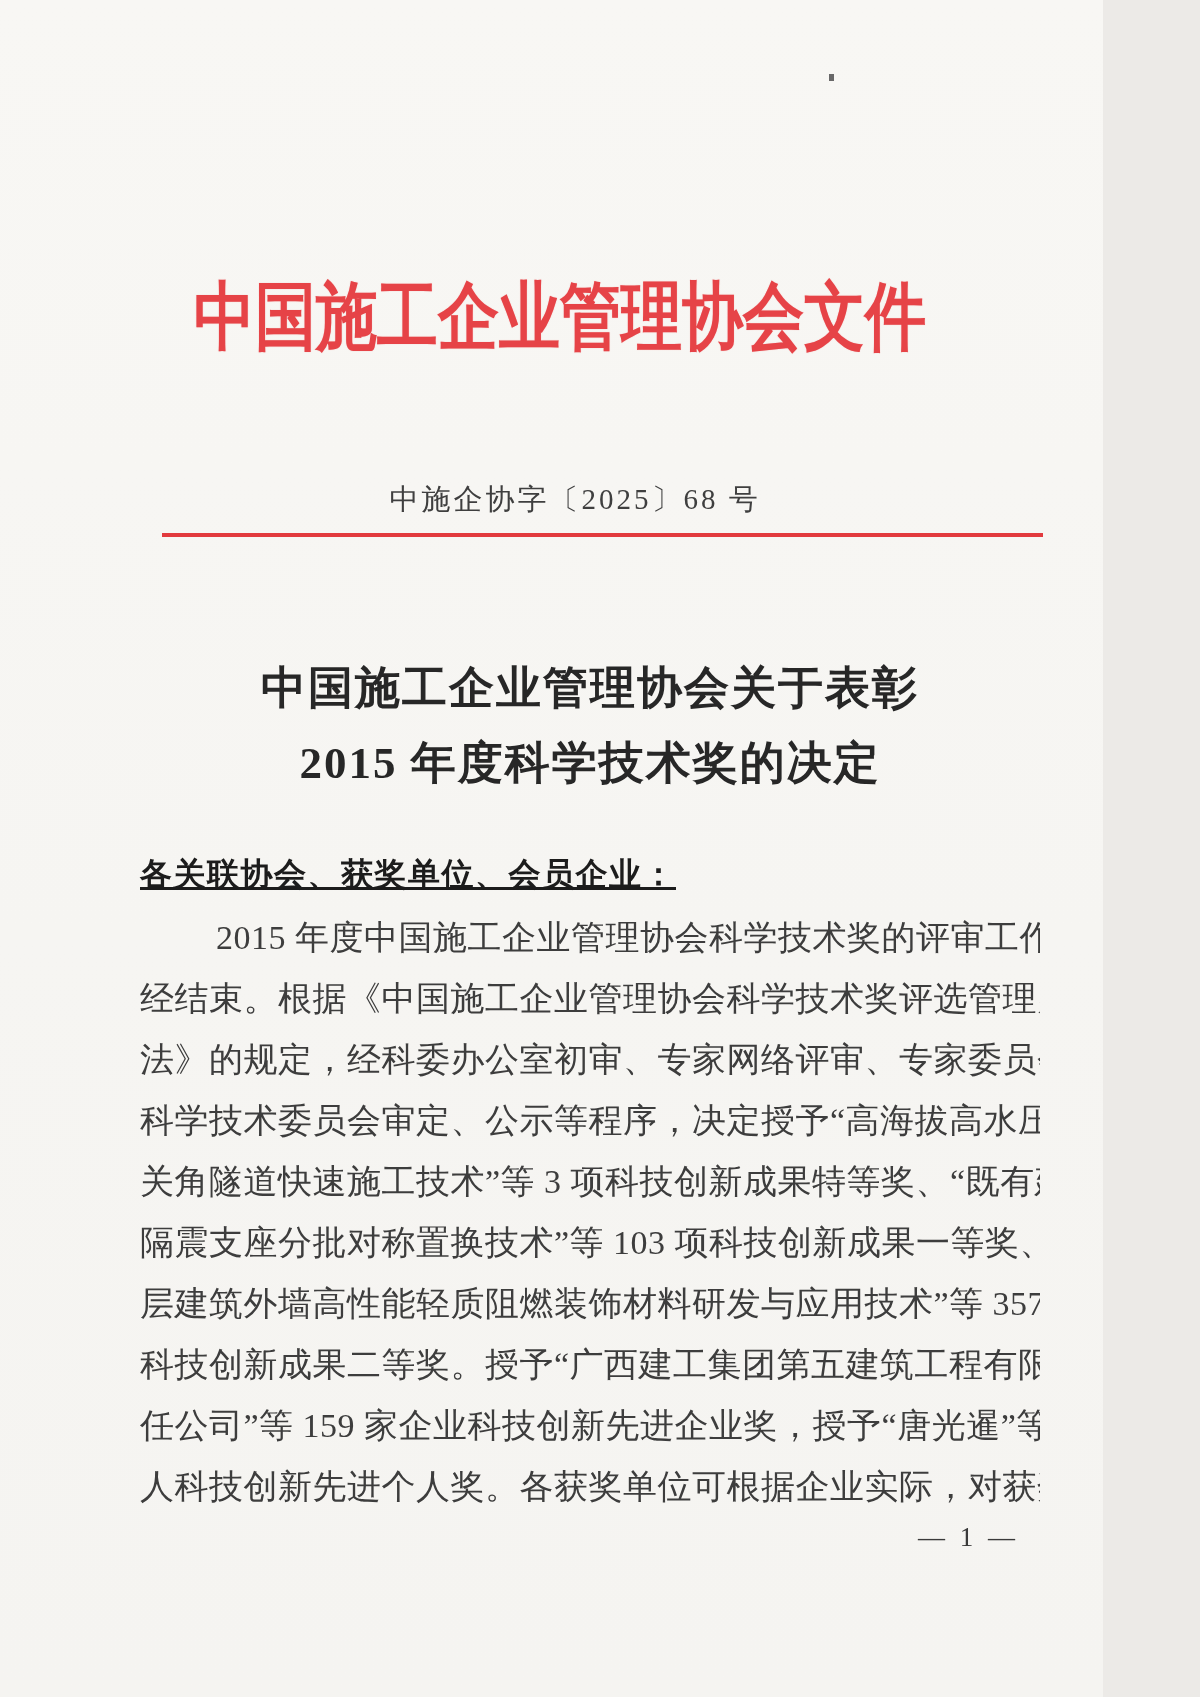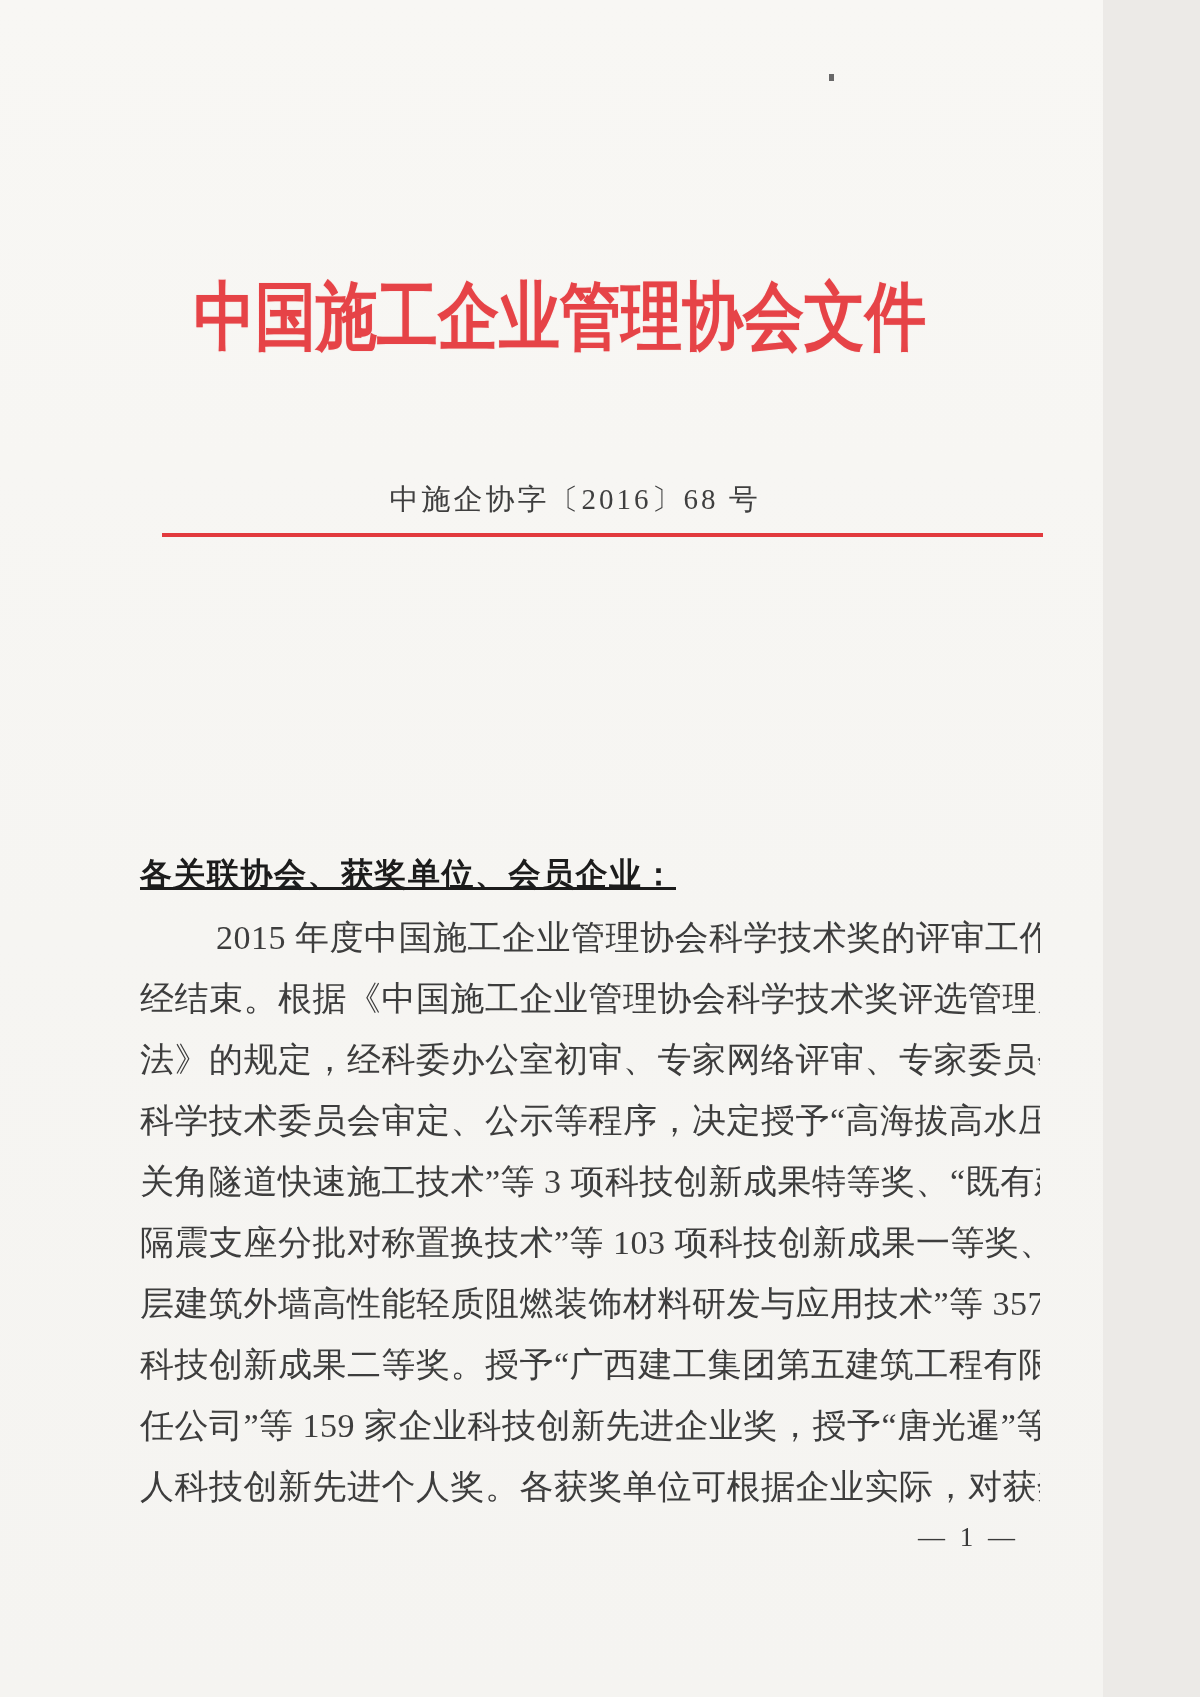--- a/index.html
+++ b/index.html
@@ -124,24 +124,28 @@
 </style>
 </head>
 <body>
 
 <div class="paper">
 
   <div class="scan-dot"></div>
 
   <div class="org-title">中国施工企业管理协会文件</div>
 
-  <div class="doc-number">中施企协字〔2016〕68 号</div>
+  <div class="doc-number">中施企协字〔2025〕68 号</div>
 
   <div class="red-rule"></div>
 
+  <div class="doc-title">
+    <div>中国施工企业管理协会关于表彰</div>
+    <div>2015 年度科学技术奖的决定</div>
+  </div>
 
   <div class="salutation">各关联协会、获奖单位、会员企业：</div>
 
   <div class="body-block">
     <div class="body-line indent">2015 年度中国施工企业管理协会科学技术奖的评审工作已</div>
     <div class="body-line">经结束。根据《中国施工企业管理协会科学技术奖评选管理办</div>
     <div class="body-line">法》的规定，经科委办公室初审、专家网络评审、专家委员会评审、</div>
     <div class="body-line">科学技术委员会审定、公示等程序，决定授予“高海拔高水压特长</div>
     <div class="body-line">关角隧道快速施工技术”等 3 项科技创新成果特等奖、“既有建筑</div>
     <div class="body-line">隔震支座分批对称置换技术”等 103 项科技创新成果一等奖、“高</div>

